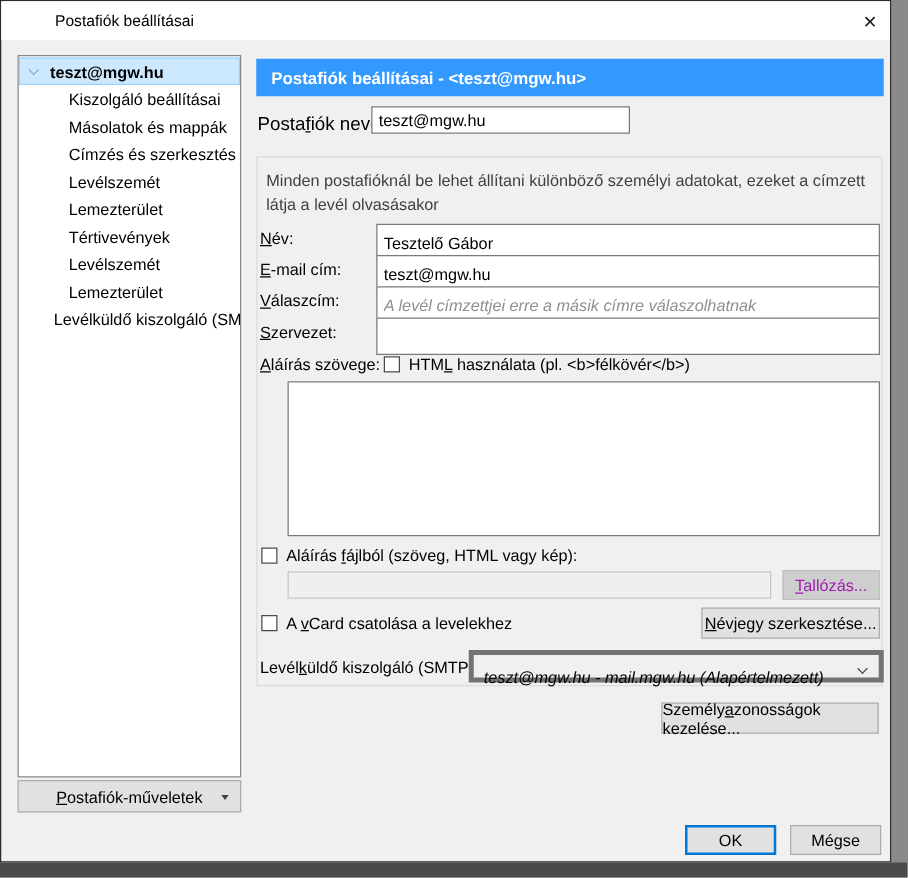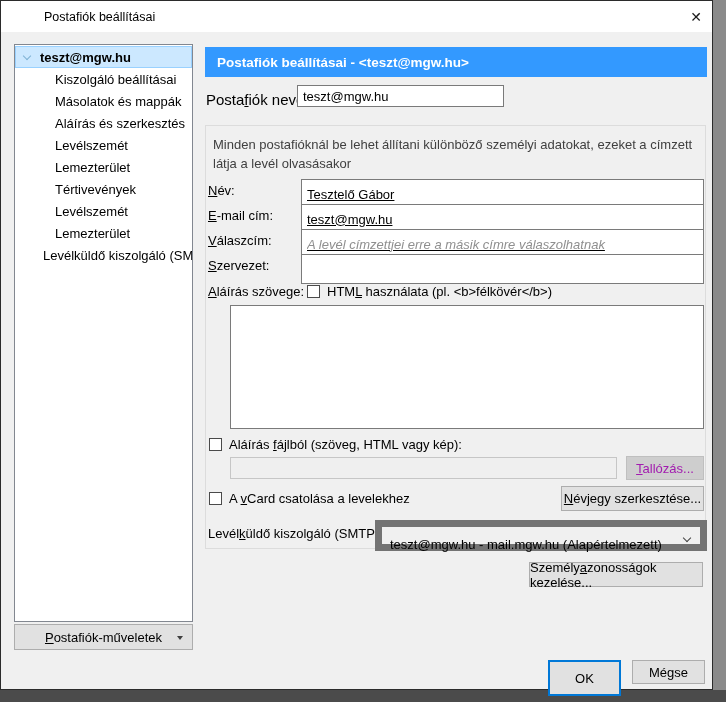--- a/index.html
+++ b/index.html
@@ -55,37 +55,37 @@
   .acct-label { left:205px; top:90px; }
   .acct-input { left:296px; top:84px; width:207px; height:22px; }
 
   .groupbox { position:absolute; left:204px; top:124px; width:501px; height:424px;
               border:1px solid #dcdcdc; }
   .legend { position:absolute; left:6px; top:-8px; background:#f0f0f0; padding:0 4px;
             font-size:13px; color:#000; white-space:nowrap; }
   .desc { position:absolute; left:7px; top:9px; width:490px; font-size:13px; line-height:19px; color:#404040; }
 
   .g-lbl { position:absolute; left:2px; font-size:13px; color:#000; white-space:nowrap; }
-  .g-in  { position:absolute; left:95px; width:403px; height:30px;text-decoration:underline; }
+  .g-in  { position:absolute; left:95px; width:403px; height:30px; }
 
   .cb { position:absolute; width:13px; height:13px; background:#fff; border:1px solid #4a4a4a; }
 
   .sig-textarea { position:absolute; left:24px; top:179px; width:474px; height:124px;
                   border:1px solid #7a7a7a; background:#fff; resize:none; font-family:inherit; font-size:13px; }
 
   .combo { position:absolute; left:169px; top:394px; width:332px; height:26px;
-           background:#f0f0f0; border:7px solid #737373; display:flex; align-items:center;
-           padding:17px 26px 0 8px; font-size:13px; cursor:default; }
+           background:#f0f0f0; border:4px solid #737373; display:flex; align-items:center;
+           padding:17px 26px 0 8px; font-size:13px; cursor:default;font-style:italic; }
   .combo-chev { position:absolute; right:10px; top:8px; width:6px; height:6px;
                 border-right:1.5px solid #444; border-bottom:1.5px solid #444; transform:rotate(45deg); }
 
   .browse-btn { left:420px; top:330px; width:78px; height:24px; }
   .editcard-btn { left:355px; top:360px; width:143px; height:25px; }
   .manage-btn { left:528px; top:561px; width:174px; height:25px; }
-  .ok-btn { left:547px; top:659px; width:73px; height:36px; }
+  .ok-btn { left:547px; top:659px; width:73px; height:24px; }
   .cancel-btn { left:631px; top:659px; width:73px; height:24px;text-align:center; }
 </style>
 </head>
 <body>
 
 <div class="stage">
   <div class="edge-right"></div>
 
   <div class="win">
 
@@ -99,21 +99,21 @@
         <span class="chev"></span>
         <span class="lbl">teszt@mgw.hu</span>
       </div>
       <div class="side-item lvl1">
         <span class="lbl">Kiszolgáló beállításai</span>
       </div>
       <div class="side-item lvl1">
         <span class="lbl">Másolatok és mappák</span>
       </div>
       <div class="side-item lvl1">
-        <span class="lbl">Aláírás és szerkesztés</span>
+        <span class="lbl">Címzés és szerkesztés</span>
       </div>
       <div class="side-item lvl1">
         <span class="lbl">Levélszemét</span>
       </div>
       <div class="side-item lvl1">
         <span class="lbl">Lemezterület</span>
       </div>
       <div class="side-item lvl1">
         <span class="lbl">Tértivevények</span>
       </div>

